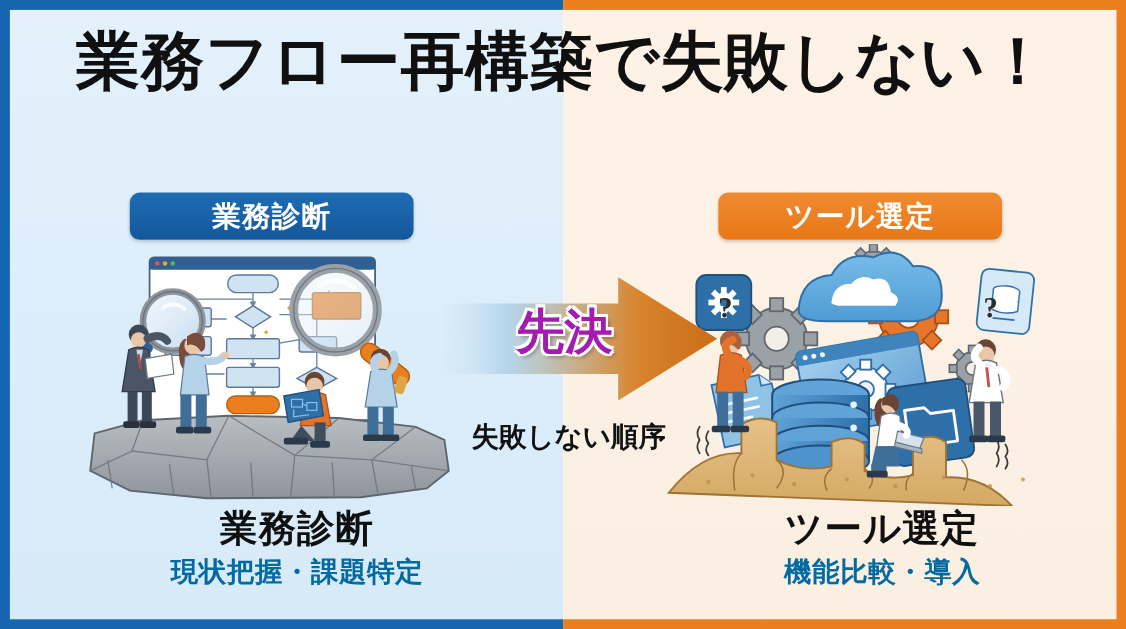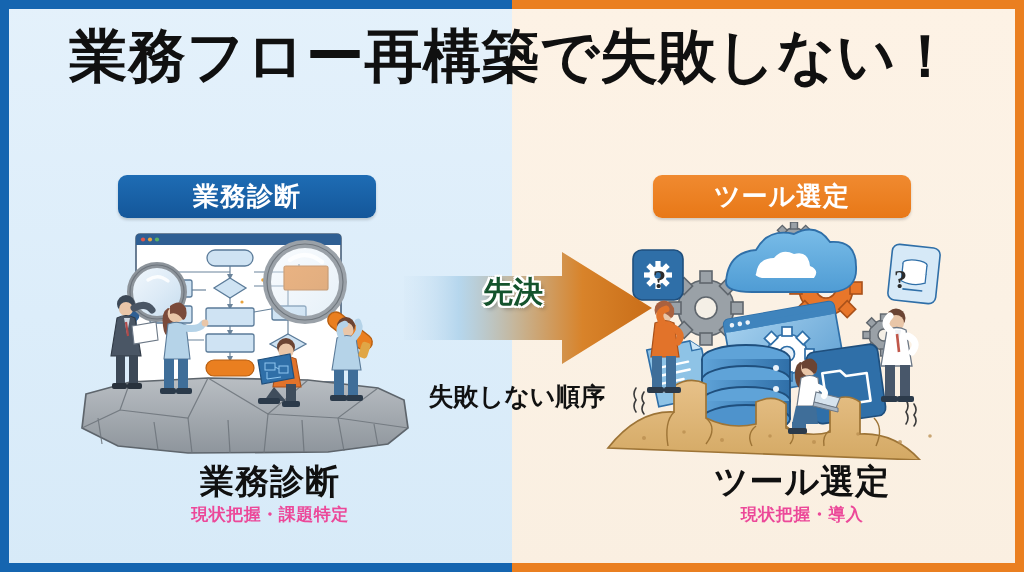--- a/index.html
+++ b/index.html
@@ -100,23 +100,23 @@
     width: 252px;
     height: 112px;
     z-index: 5;
   }
   .arrow-label {
     position: absolute;
     left: 402px;
     top: 272px;
     width: 222px;
     text-align: center;
-    font-size: 30px;
+    font-size: 44px;
     font-weight: 700;
-    color: #14532d;
+    color: #a21caf;
     z-index: 7;
     text-shadow:
        2px 0 0 #fff, -2px 0 0 #fff, 0 2px 0 #fff, 0 -2px 0 #fff,
        2px 2px 0 #fff, -2px 2px 0 #fff, 2px -2px 0 #fff, -2px -2px 0 #fff,
        3px 3px 4px rgba(0,0,0,0.35);
     pointer-events: none;
   }
   .arrow-sub {
     position: absolute;
     left: 392px;
@@ -141,23 +141,23 @@
   .cap-left  { left: 60px;  top: 462px; }
   .cap-right { left: 592px; top: 462px; }
   .cap-title {
     font-size: 34px;
     font-weight: 700;
     color: #101010;
     line-height: 1.15;
     letter-spacing: 1px;
   }
   .cap-sub {
-    font-size: 17px;
+    font-size: 25px;
     font-weight: 700;
-    color: #ec4899;
+    color: #0369a1;
     line-height: 1.2;
     margin-top: 4px;
     letter-spacing: 0.5px;
   }
 </style>
 </head>
 <body>
 
 <div id="slide">
 
@@ -591,21 +591,21 @@
   <div class="badge badge-right">
     <span>ツール選定</span>
   </div>
 
   <div class="cap cap-left">
     <div class="cap-title">業務診断</div>
     <div class="cap-sub">現状把握・課題特定</div>
   </div>
   <div class="cap cap-right">
     <div class="cap-title">ツール選定</div>
-    <div class="cap-sub">現状把握・導入</div>
+    <div class="cap-sub">機能比較・導入</div>
   </div>
 
   <div class="frame-seg frame-top-l"></div>
   <div class="frame-seg frame-top-r"></div>
   <div class="frame-seg frame-bot-l"></div>
   <div class="frame-seg frame-bot-r"></div>
   <div class="frame-seg frame-left"></div>
   <div class="frame-seg frame-right"></div>
 
 </div>

